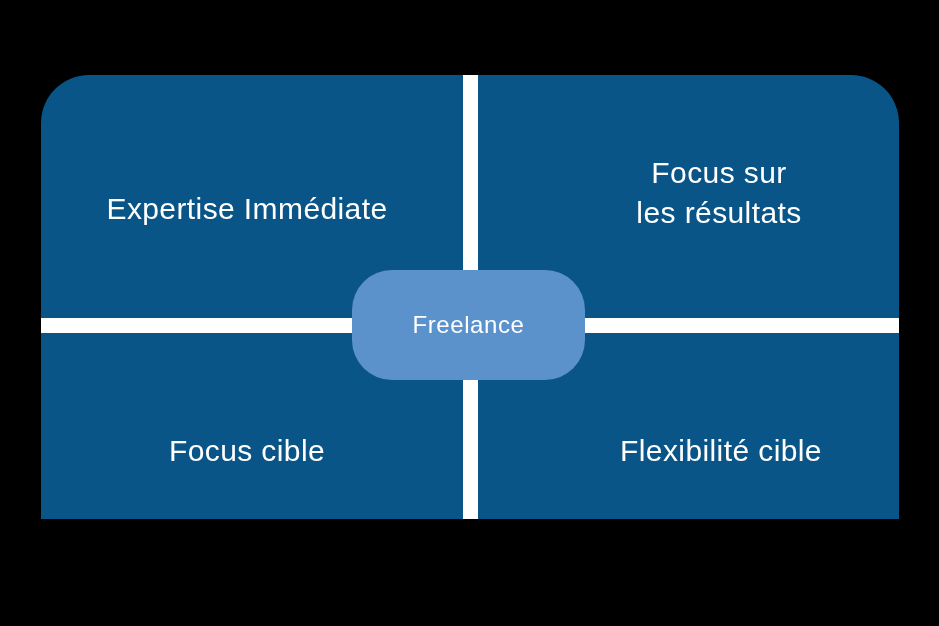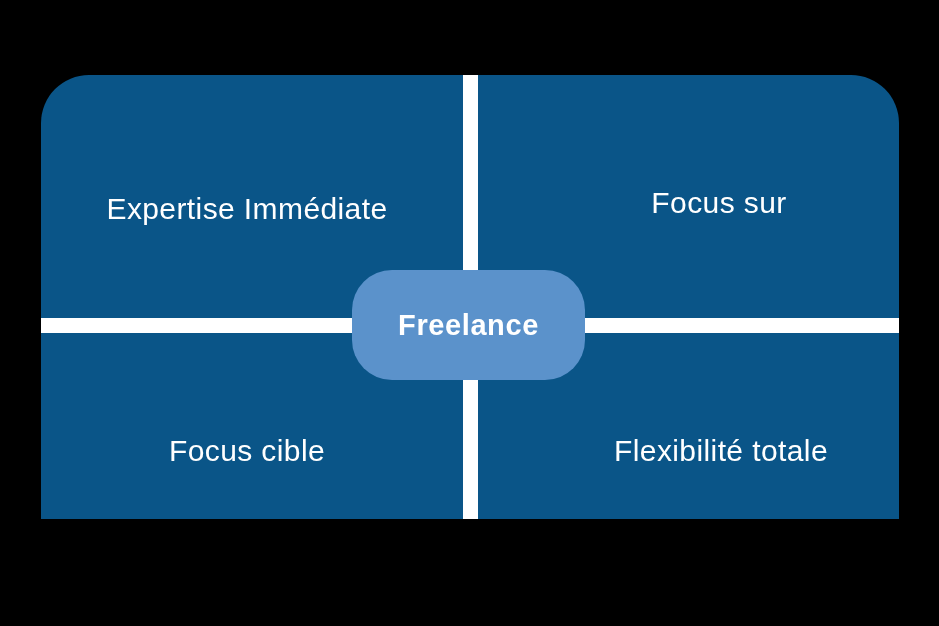--- a/index.html
+++ b/index.html
@@ -64,47 +64,48 @@
     width: 233px;
     height: 110px;
     background: #5B92CB;
     border-radius: 40px;
     display: flex;
     align-items: center;
     justify-content: center;
   }
   .badge-label {
     color: #FFFFFF;
-    font-size: 29px;
-    font-weight: 700;
+    font-size: 24px;
+    font-weight: 400;
     letter-spacing: 0.6px;
     white-space: nowrap;
   }
 </style>
 </head>
 <body>
 
 <div class="canvas">
   <div class="panel">
     <div class="divider-v"></div>
     <div class="divider-h"></div>
 
     <div class="quad-label quad-tl" style="left:206px; top:134px;">
       <div>Expertise Immédiate</div>
     </div>
 
-    <div class="quad-label quad-tr" style="left:678px; top:128px;">
+    <div class="quad-label quad-tr" style="left:678px; top:118px;">
       <div>Focus sur</div>
+      <div>les résultats</div>
     </div>
 
     <div class="quad-label quad-bl" style="left:206px; top:376px;">
       <div>Focus cible</div>
     </div>
 
     <div class="quad-label quad-br" style="left:680px; top:376px;">
-      <div>Flexibilité totale</div>
+      <div>Flexibilité cible</div>
     </div>
   </div>
 
   <div class="badge">
     <span class="badge-label">Freelance</span>
   </div>
 </div>
 
 </body></html>

